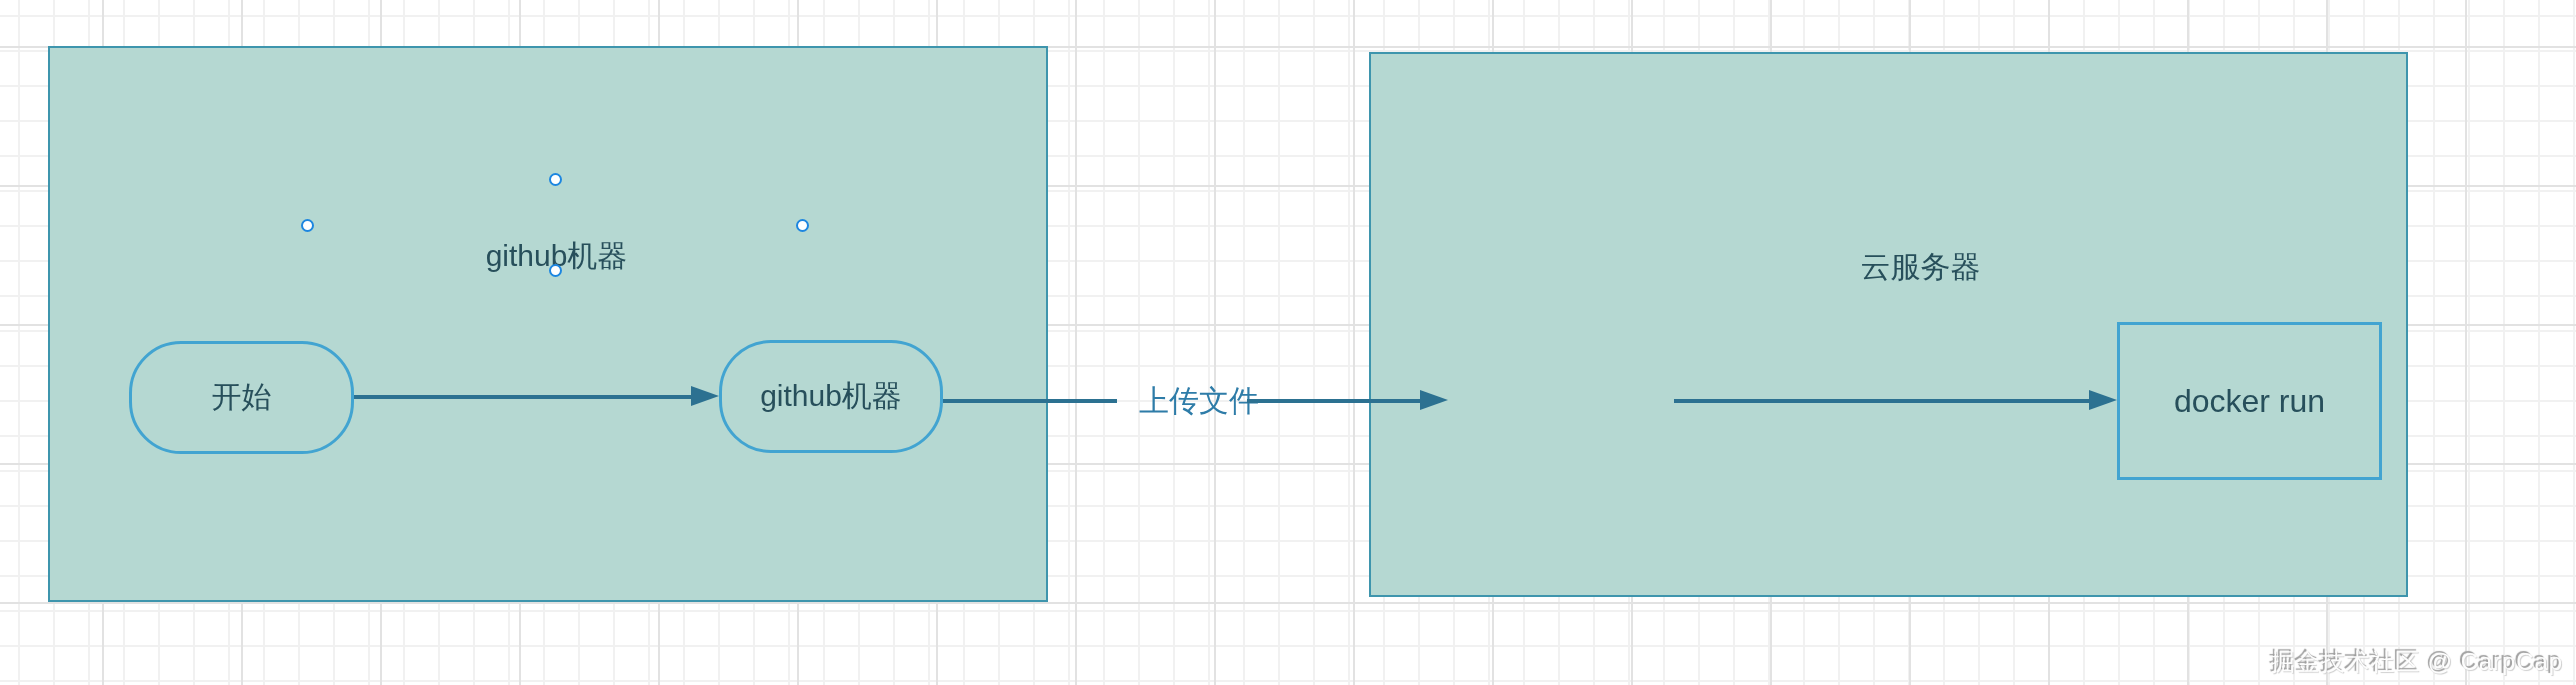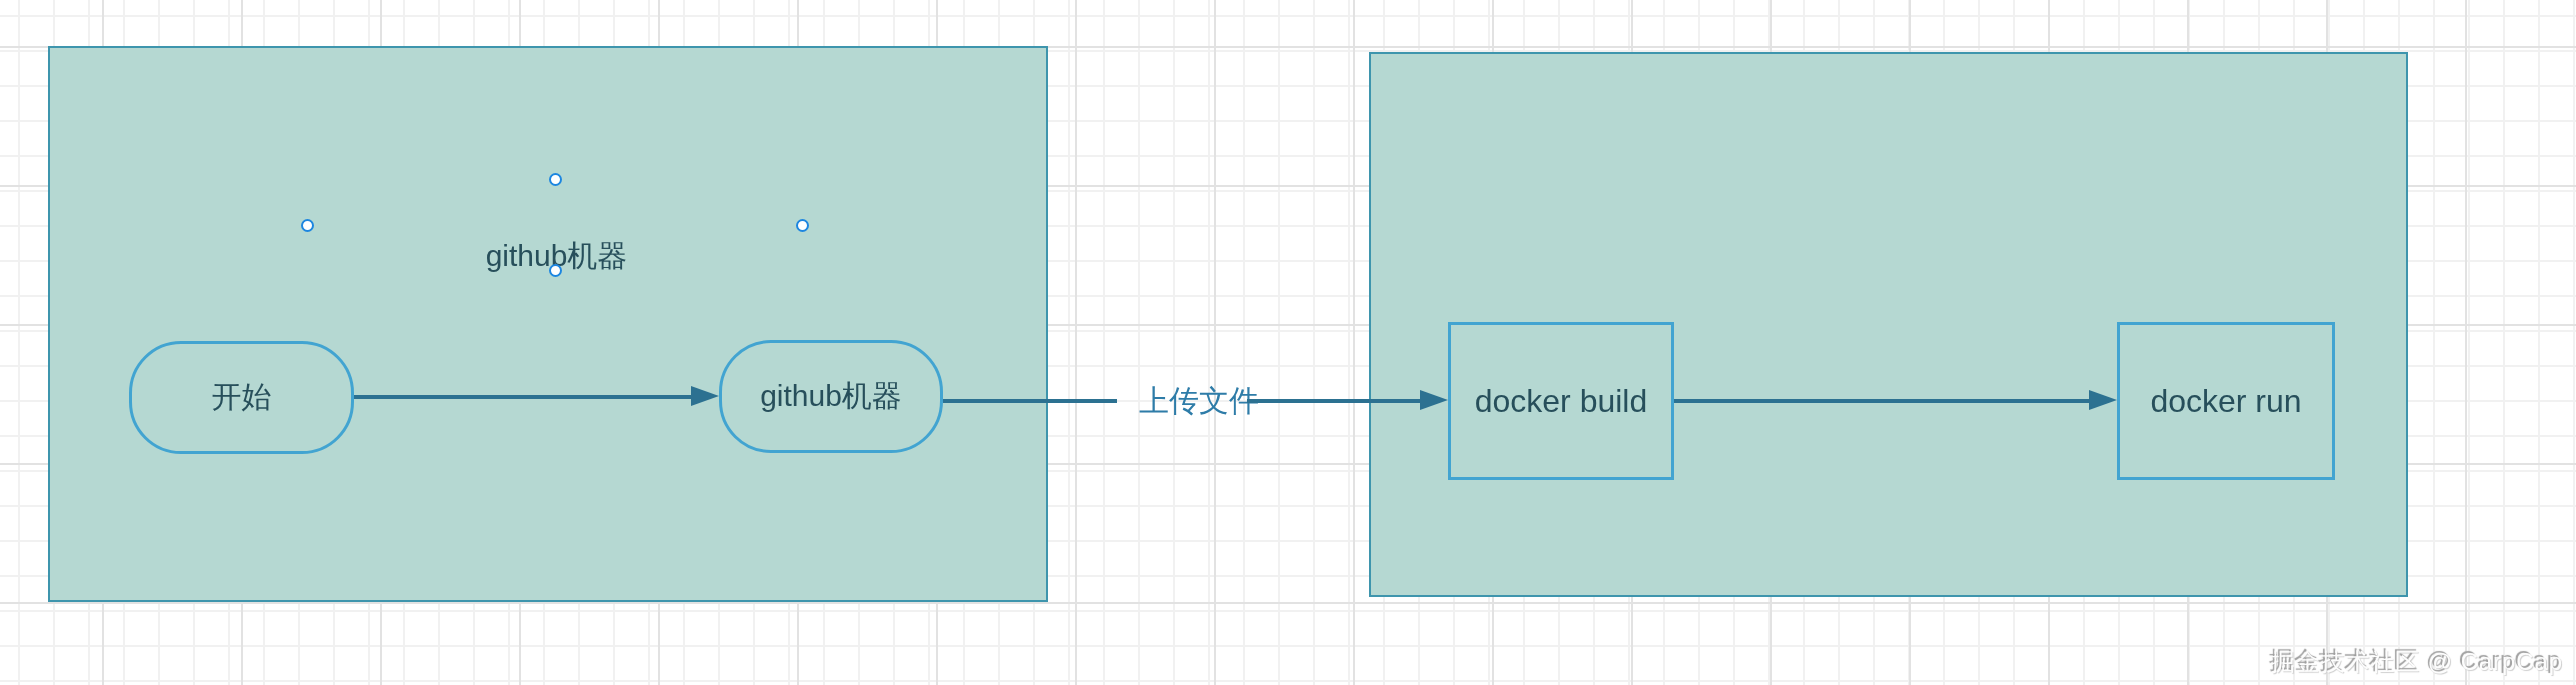--- a/index.html
+++ b/index.html
@@ -65,21 +65,21 @@
     box-sizing: border-box;
     background: var(--container-fill, #b5d8d2);
     border: 3.8px solid var(--node-border, #42a4d1);
     color: var(--node-text, #274f5b);
     font-size: 30px;
   }
   .node.rounded { border-radius: 52px; }
   .n-start  { left: 129px;  top: 341px; width: 225px; height: 113px; }
   .n-maven  { left: 719px;  top: 340px; width: 224px; height: 113px; }
   .n-dbuild { left: 1448px; top: 322px; width: 226px; height: 158px; font-size: 32px; }
-  .n-drun   { left: 2117px; top: 322px; width: 218px; height: 158px; font-size: 32px; }
+  .n-drun   { left: 2117px; top: 322px; width: 265px; height: 158px; font-size: 32px; }
 
   .edge-line {
     position: absolute;
     height: 3.8px;
     background: var(--edge, #2c7191);
   }
   .l-1  { left: 354px;  top: 395px; width: 339px; }
   .l-2a { left: 943px; top: 399px; width: 174px; }
   .l-2b { left: 1247px; top: 399px; width: 173px; }
   .l-3  { left: 1674px; top: 399px; width: 415px; }
@@ -120,38 +120,38 @@
 </style>
 </head>
 <body>
 
 <div class="canvas">
 
   <div class="container c-github"></div>
   <div class="container c-cloud"></div>
 
   <div class="container-title t-github">github机器</div>
+  <div class="container-title t-cloud">云服务器</div>
 
   <div class="handle h-left"></div>
   <div class="handle h-top"></div>
   <div class="handle h-bottom"></div>
   <div class="handle h-right"></div>
 
   <div class="edge-line l-1"></div>
   <div class="arrowhead a-1"></div>
 
   <div class="edge-line l-2a"></div>
   <div class="edge-label">上传文件</div>
   <div class="edge-line l-2b"></div>
   <div class="arrowhead a-2"></div>
 
   <div class="edge-line l-3"></div>
   <div class="arrowhead a-3"></div>
 
   <div class="node rounded n-start">开始</div>
   <div class="node rounded n-maven">github机器</div>
-  <div class="node n-dbuild">docker build</div>
   <div class="node n-drun">docker run</div>
 
   <div class="watermark">掘金技术社区 @ CarpCap</div>
 
 </div>
 
 
 </body></html>

